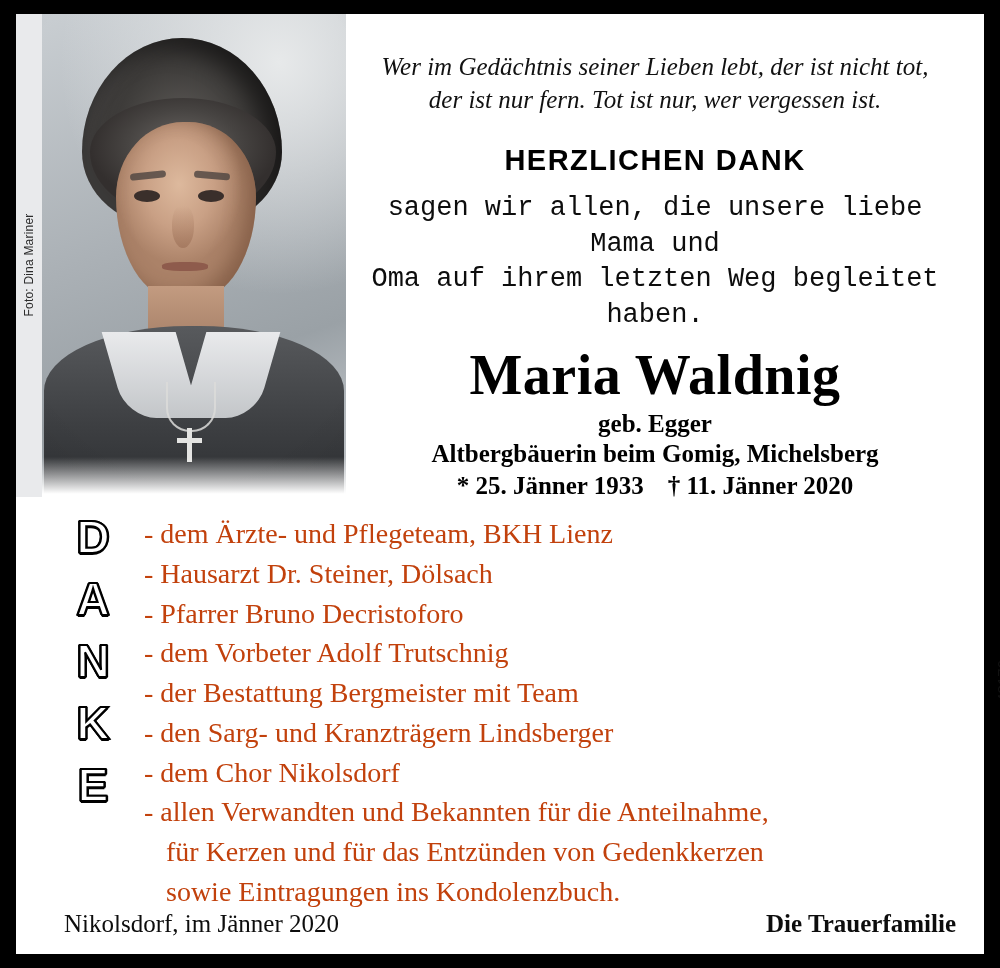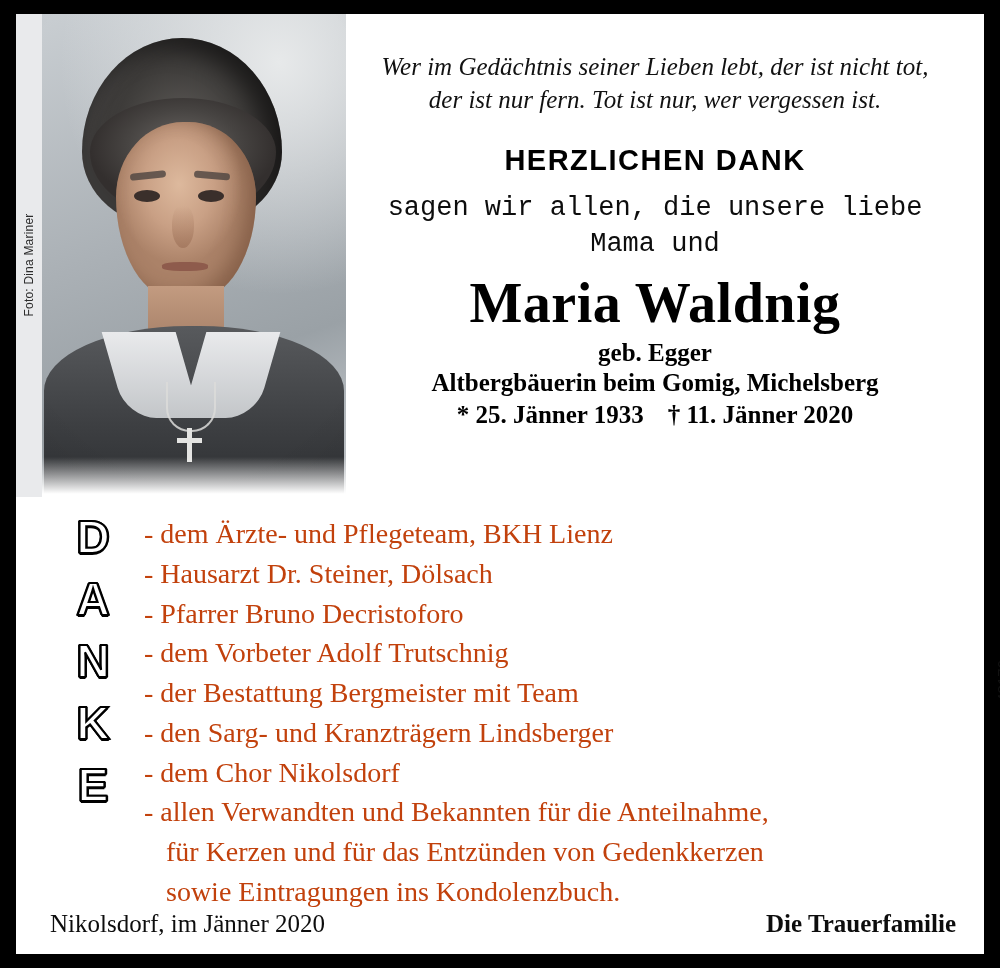--- a/index.html
+++ b/index.html
@@ -281,21 +281,21 @@
     font-size: 28px;
     line-height: 1.42;
     color: #c2410c;
   }
   .thanks-list .item { white-space: nowrap; }
   .thanks-list .cont { padding-left: 22px; white-space: nowrap; }
 
   
   .footer {
     position: absolute;
-    left: 34px;
+    left: 48px;
     right: 28px;
     bottom: 16px;
     display: flex;
     justify-content: space-between;
     align-items: baseline;
     font-size: 25px;
     color: #0d0d0d;
   }
   .footer .family { font-weight: bold; }
 
@@ -347,20 +347,21 @@
     <div class="right-col">
       <div class="motto">
         <div>Wer im Gedächtnis seiner Lieben lebt, der ist nicht tot,</div>
         <div>der ist nur fern. Tot ist nur, wer vergessen ist.</div>
       </div>
 
       <div class="thanks-head">HERZLICHEN DANK</div>
 
       <div class="thanks-body">
         <div>sagen wir allen, die unsere liebe Mama und</div>
+        <div>Oma auf ihrem letzten Weg begleitet haben.</div>
       </div>
 
       <div class="name">Maria Waldnig</div>
       <div class="born-name">geb. Egger</div>
       <div class="epithet">Altbergbäuerin beim Gomig, Michelsberg</div>
       <div class="dates">
         <span>* 25. Jänner 1933</span><span class="gap"></span><span>† 11. Jänner 2020</span>
       </div>
     </div>
 

